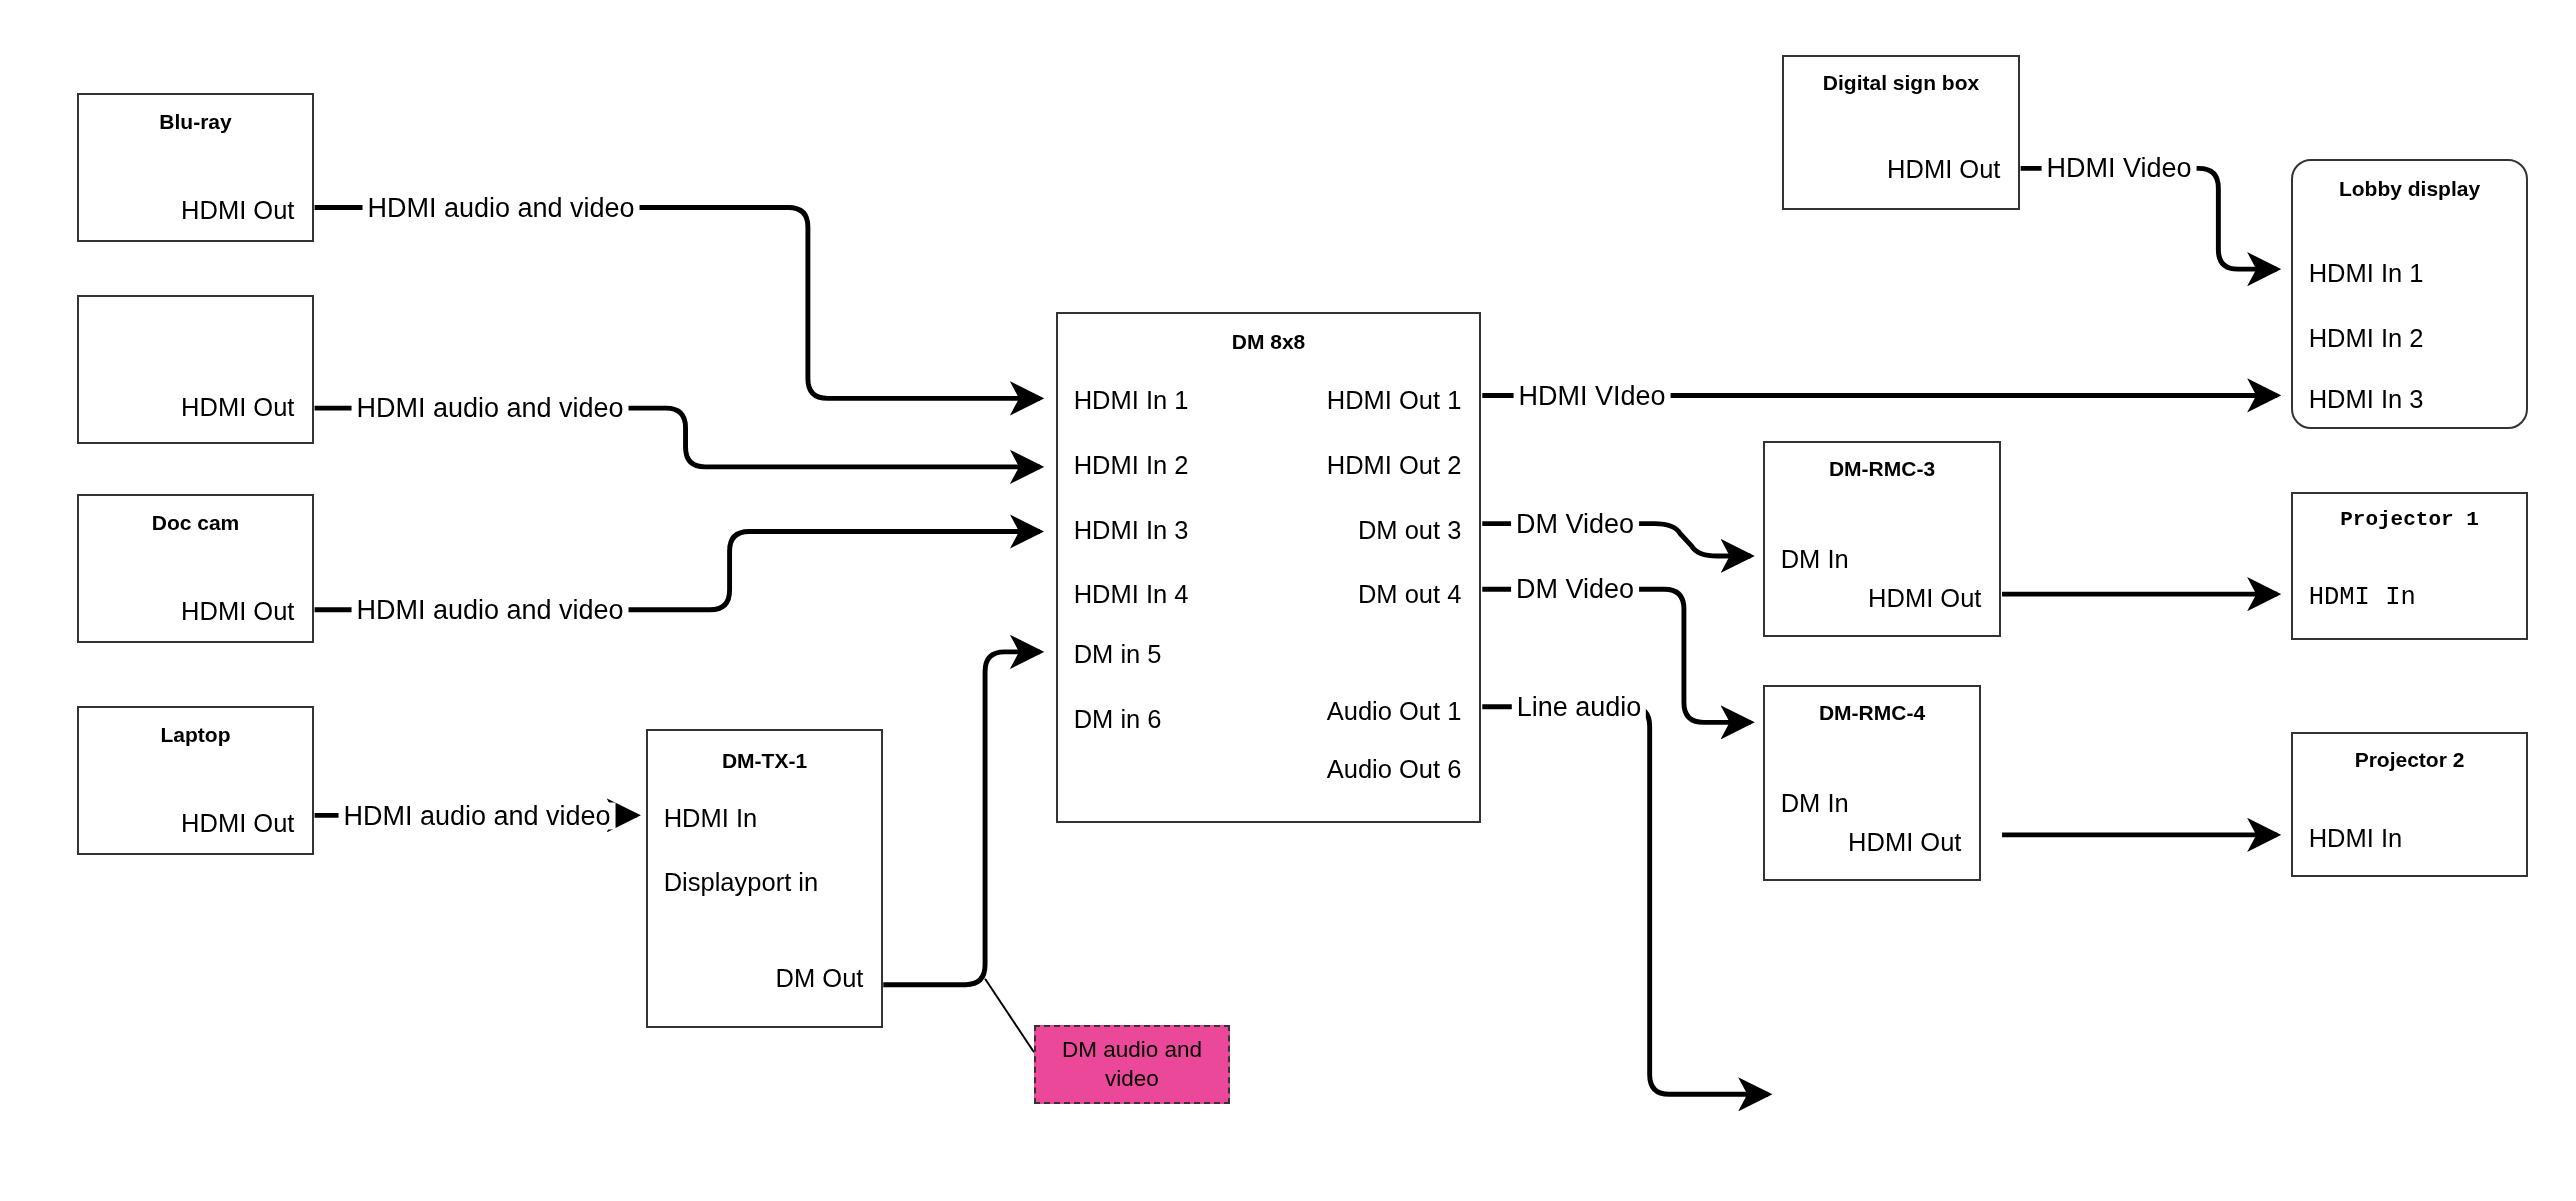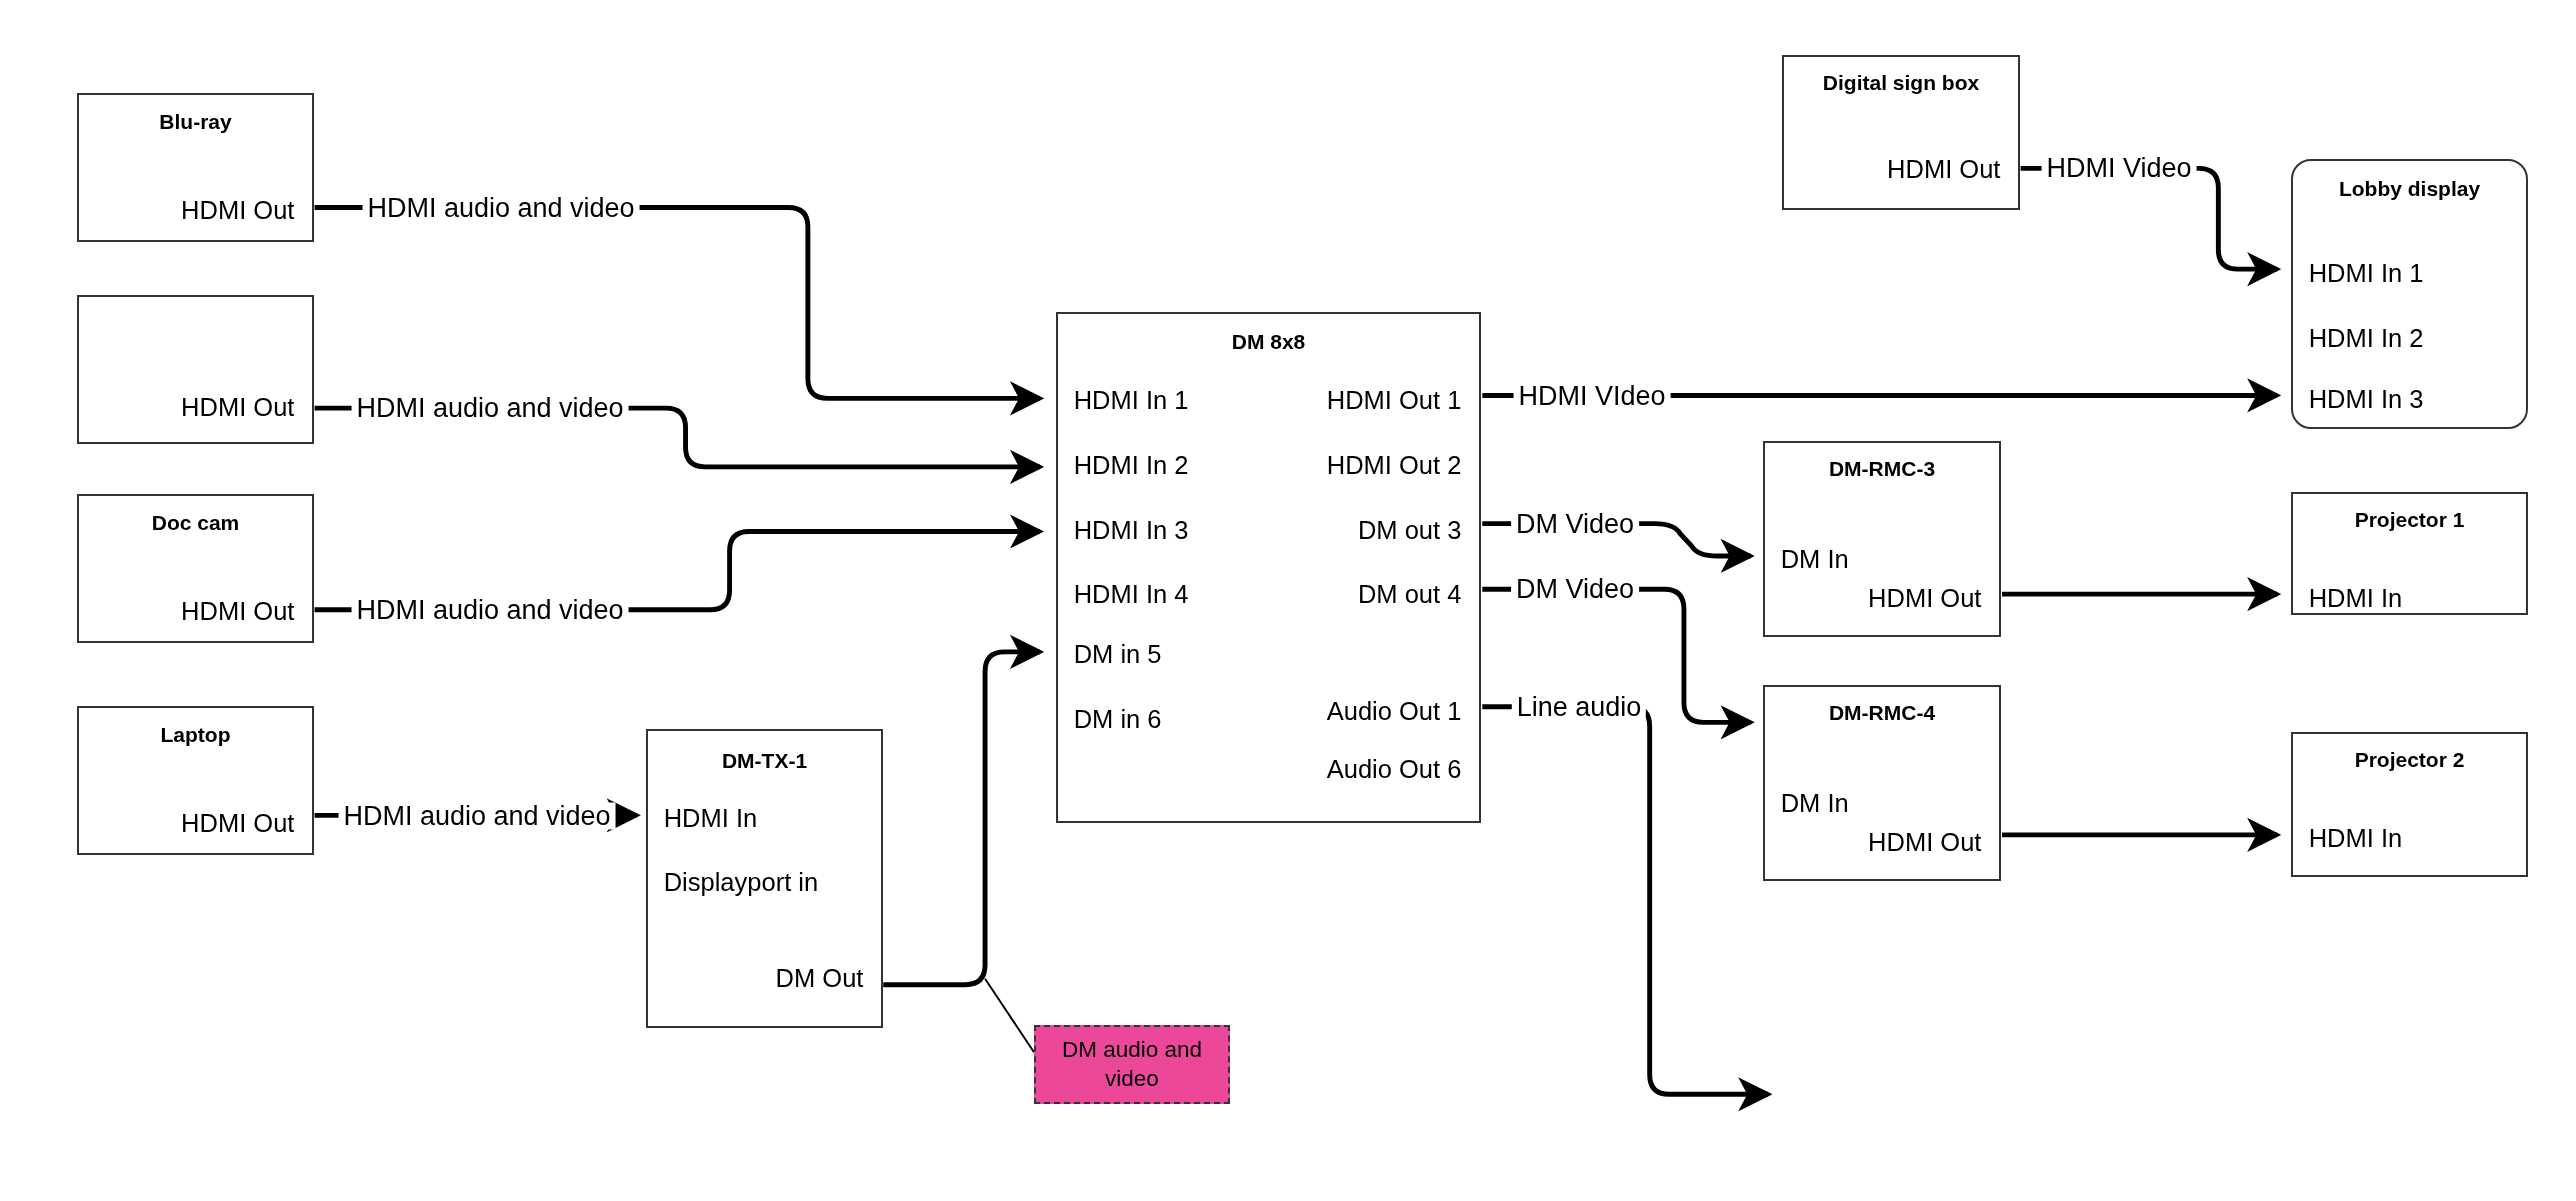--- a/index.html
+++ b/index.html
@@ -185,27 +185,27 @@
     <div class="port left" style="top:163px;">HDMI In 2</div>
     <div class="port left" style="top:224px;">HDMI In 3</div>
   </div>
 
   <div class="node" style="left:1763px; top:441px; width:238px; height:196px;">
     <div class="node-title" style="top:13.7px;">DM-RMC-3</div>
     <div class="port left" style="top:102px;">DM In</div>
     <div class="port right" style="top:141px;">HDMI Out</div>
   </div>
 
-  <div class="node" style="left:1763px; top:685px; width:238px; height:196px;">
+  <div class="node" style="left:1763px; top:685px; width:218px; height:196px;">
     <div class="node-title" style="top:13.7px;">DM-RMC-4</div>
     <div class="port left" style="top:102px;">DM In</div>
     <div class="port right" style="top:141px;">HDMI Out</div>
   </div>
 
-  <div class="node" style="left:2291px; top:492px; width:237px; height:123px;">
+  <div class="node" style="left:2291px; top:492px; width:237px; height:148px;font-family:Liberation Mono, monospace;">
     <div class="node-title" style="top:13.7px;">Projector 1</div>
     <div class="port left" style="top:90px;">HDMI In</div>
   </div>
 
   <div class="node" style="left:2291px; top:732px; width:237px; height:145px;">
     <div class="node-title" style="top:13.7px;">Projector 2</div>
     <div class="port left" style="top:90px;">HDMI In</div>
   </div>
 
 

